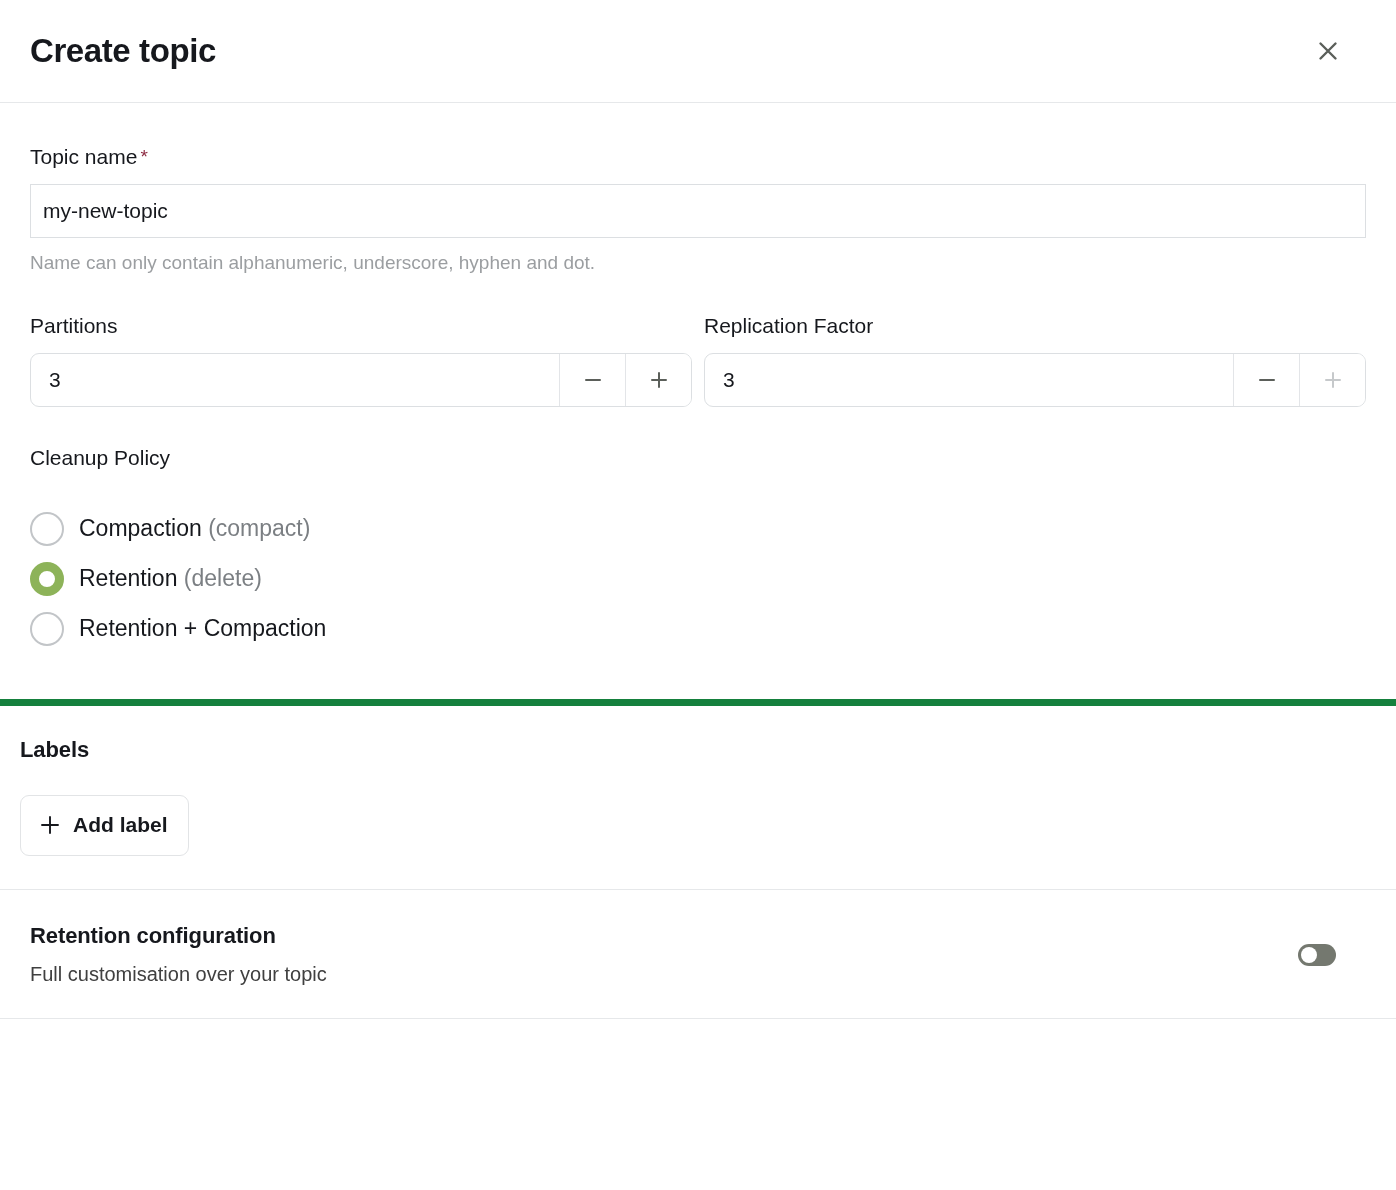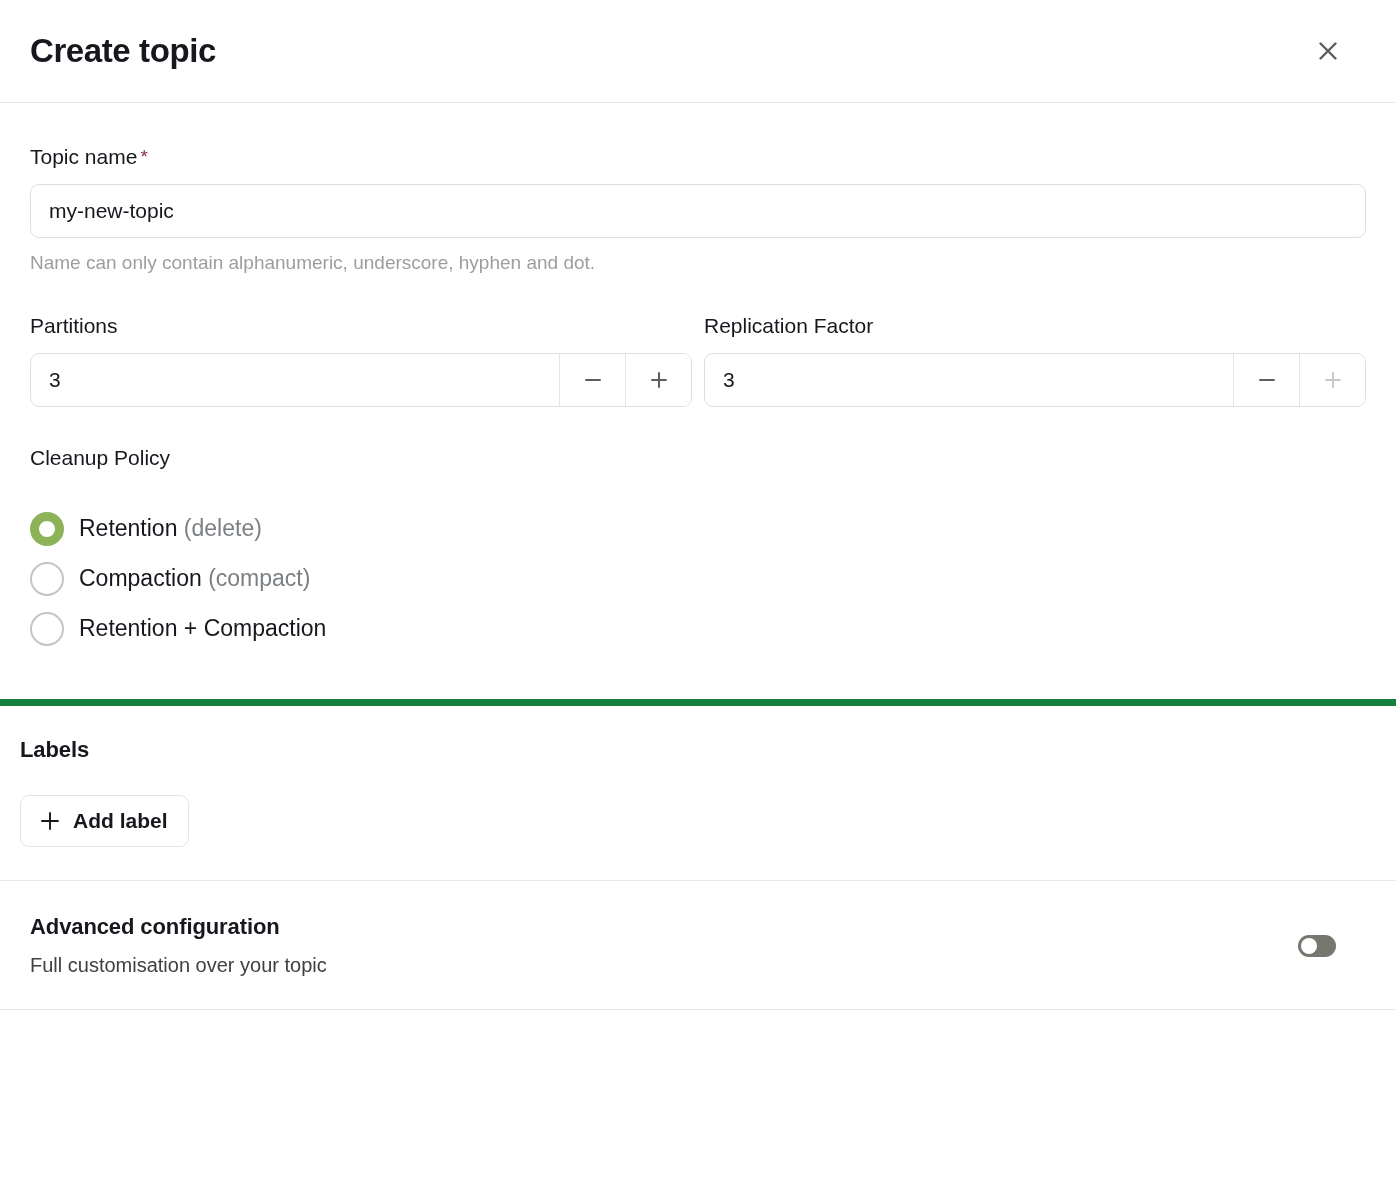--- a/index.html
+++ b/index.html
@@ -104,22 +104,22 @@
     line-height: 1;
     position: relative;
     top: 1px;
   }
 
   
   .text-input {
     width: 100%;
     height: 54px;
     border: 1px solid #dcdfe2;
-    border-radius: 9px;
-    padding: 0 18px;
+    border-radius: 0;
+    padding: 0 12px;
     font-family: "Liberation Sans", sans-serif;
     font-size: 21px;
     color: #16181d;
     background: #fff;
     outline: none;
     display: block;
   }
   .text-input::placeholder { color: #9b9ea1; }
 
   .help-text {
@@ -237,21 +237,21 @@
   .section-sub {
     font-size: 20px;
     color: #404040;
     margin: 15px 0 0 0;
     line-height: 1.1;
   }
 
   
   .add-label-btn {
     margin-top: 33px;
-    height: 52px;
+    height: 61px;
     padding: 0 20px 0 18px;
     border: 1px solid #e2e4e6;
     border-radius: 9px;
     background: #fff;
     display: inline-flex;
     align-items: center;
     gap: 12px;
     cursor: pointer;
     font-family: "Liberation Sans", sans-serif;
     font-size: 21px;
@@ -365,30 +365,30 @@
             </button>
           </div>
         </div>
 
       </div>
 
       <span class="radio-group-label">Cleanup Policy</span>
 
       <div class="radio-list">
 
+        <div class="radio-item">
+          <span class="radio-mark"></span>
+          <span class="radio-text"><span>Compaction</span>
+            <span class="muted">(compact)</span></span>
+        </div>
+
         <div class="radio-item selected">
           <span class="radio-mark"></span>
           <span class="radio-text"><span>Retention</span>
             <span class="muted">(delete)</span></span>
-        </div>
-
-        <div class="radio-item">
-          <span class="radio-mark"></span>
-          <span class="radio-text"><span>Compaction</span>
-            <span class="muted">(compact)</span></span>
         </div>
 
         <div class="radio-item">
           <span class="radio-mark"></span>
           <span class="radio-text"><span>Retention + Compaction</span></span>
         </div>
 
       </div>
     </div>
 
@@ -400,21 +400,21 @@
             <path d="M11 3 V19 M3 11 H19" stroke="currentColor" stroke-width="1.9" stroke-linecap="round"></path>
           </svg>
         </span>
         <span>Add label</span>
       </button>
     </div>
 
     <div class="section advanced-section">
       <div class="advanced-row">
         <div class="advanced-text">
-          <h2 class="section-heading">Advanced configuration</h2>
+          <h2 class="section-heading">Retention configuration</h2>
           <p class="section-sub">Full customisation over your topic</p>
         </div>
         <button class="toggle" role="switch" aria-checked="false">
           <span class="knob"></span>
         </button>
       </div>
     </div>
 
   </div>
 </div>

